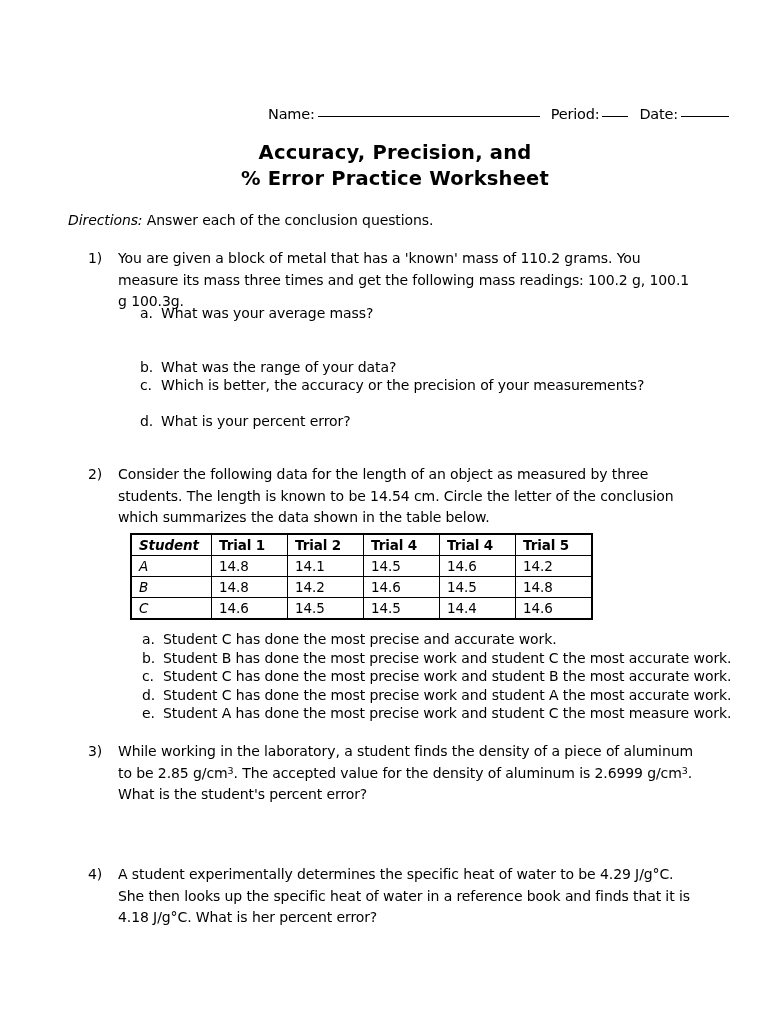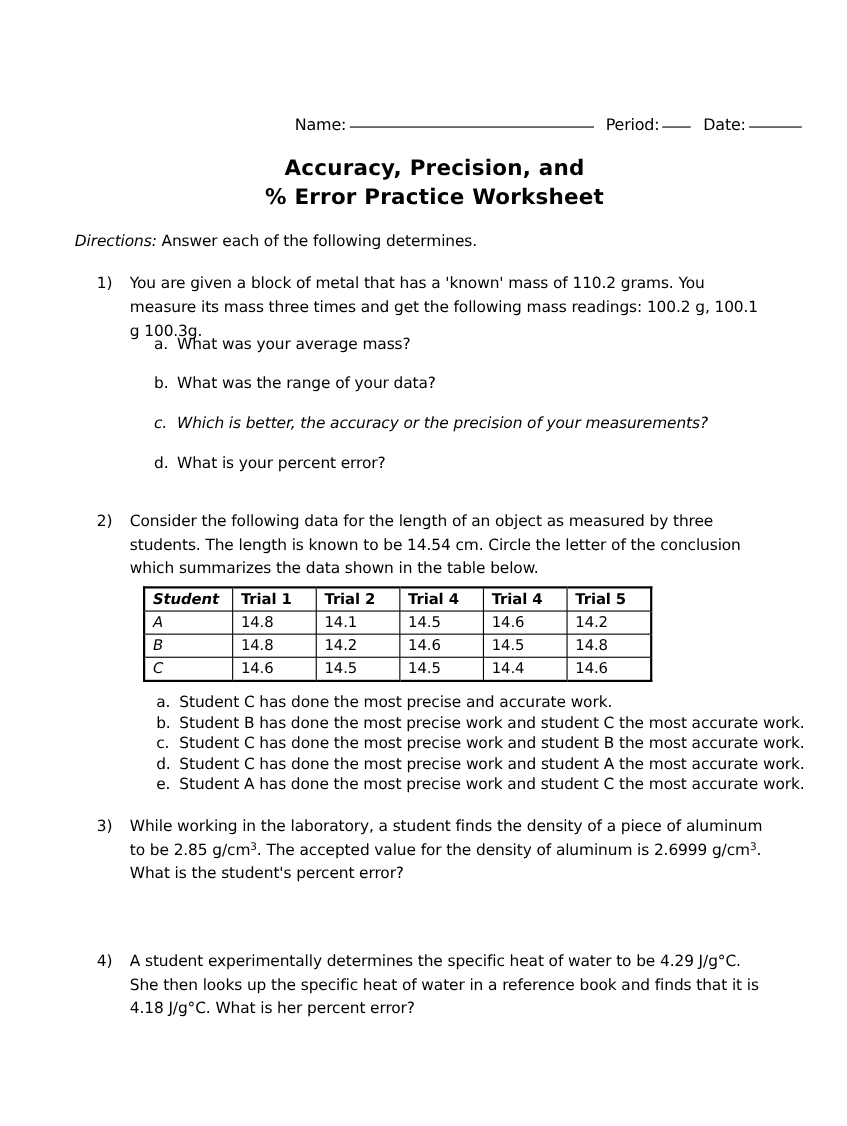--- a/index.html
+++ b/index.html
@@ -159,35 +159,35 @@
   <div class="header-line">
     <span>Name:</span><span class="rule rule-name"></span><span class="gap-wide"></span><span>Period:</span><span class="rule rule-period"></span><span class="gap-wide"></span><span>Date:</span><span class="rule rule-date"></span>
   </div>
 
   <div class="title-block">
     <div>Accuracy, Precision, and</div>
     <div>% Error Practice Worksheet</div>
   </div>
 
   <div class="directions">
-    <span class="em">Directions</span><span class="em">:</span><span> Answer each of the following determines.</span>
+    <span class="em">Directions</span><span class="em">:</span><span> Answer each of the conclusion questions.</span>
   </div>
 
   <div class="qblock" style="left:88px; top:216px; width:614px;">
     <span class="qnum">1)</span>
     <span class="qtext">You are given a block of metal that has a 'known' mass of 110.2 grams.  You measure its mass three times and get the following mass readings: 100.2 g, 100.1 g 100.3g.</span>
   </div>
 
   <div class="subitem" style="left:140px; top:271px;">
     <span class="sublet">a.</span><span>What was your average mass?</span>
   </div>
-  <div class="subitem" style="left:140px; top:307px;">
+  <div class="subitem" style="left:140px; top:325px;">
     <span class="sublet">b.</span><span>What was the range of your data?</span>
   </div>
-  <div class="subitem" style="left:140px; top:343px;font-style:italic;">
+  <div class="subitem" style="left:140px; top:343px;">
     <span class="sublet">c.</span><span>Which is better, the accuracy or the precision of your measurements?</span>
   </div>
   <div class="subitem" style="left:140px; top:379px;">
     <span class="sublet">d.</span><span>What is your percent error?</span>
   </div>
 
   <div class="qblock" style="left:88px; top:432px; width:592px;">
     <span class="qnum">2)</span>
     <span class="qtext">Consider the following data for the length of an object as measured by three students.  The length is known to be 14.54 cm.  Circle the letter of the conclusion which summarizes the data shown in the table below.</span>
   </div>
@@ -236,21 +236,21 @@
     <div class="choice">
       <span class="sublet">b.</span><span>Student B has done the most precise work and student C the most accurate work.</span>
     </div>
     <div class="choice">
       <span class="sublet">c.</span><span>Student C has done the most precise work and student B the most accurate work.</span>
     </div>
     <div class="choice">
       <span class="sublet">d.</span><span>Student C has done the most precise work and student A the most accurate work.</span>
     </div>
     <div class="choice">
-      <span class="sublet">e.</span><span>Student A has done the most precise work and student C the most accurate work.</span>
+      <span class="sublet">e.</span><span>Student A has done the most precise work and student C the most measure work.</span>
     </div>
   </div>
 
   <div class="qblock" style="left:88px; top:709px; width:614px;">
     <span class="qnum">3)</span>
     <span class="qtext"><span>While working in the laboratory, a student finds the density of a piece of aluminum to be 2.85 g/cm</span><sup>3</sup><span>.  The accepted value for the density of aluminum is 2.6999 g/cm</span><sup>3</sup><span>.  What is the student's percent error?</span></span>
   </div>
 
   <div class="qblock" style="left:88px; top:832px; width:614px;">
     <span class="qnum">4)</span>

